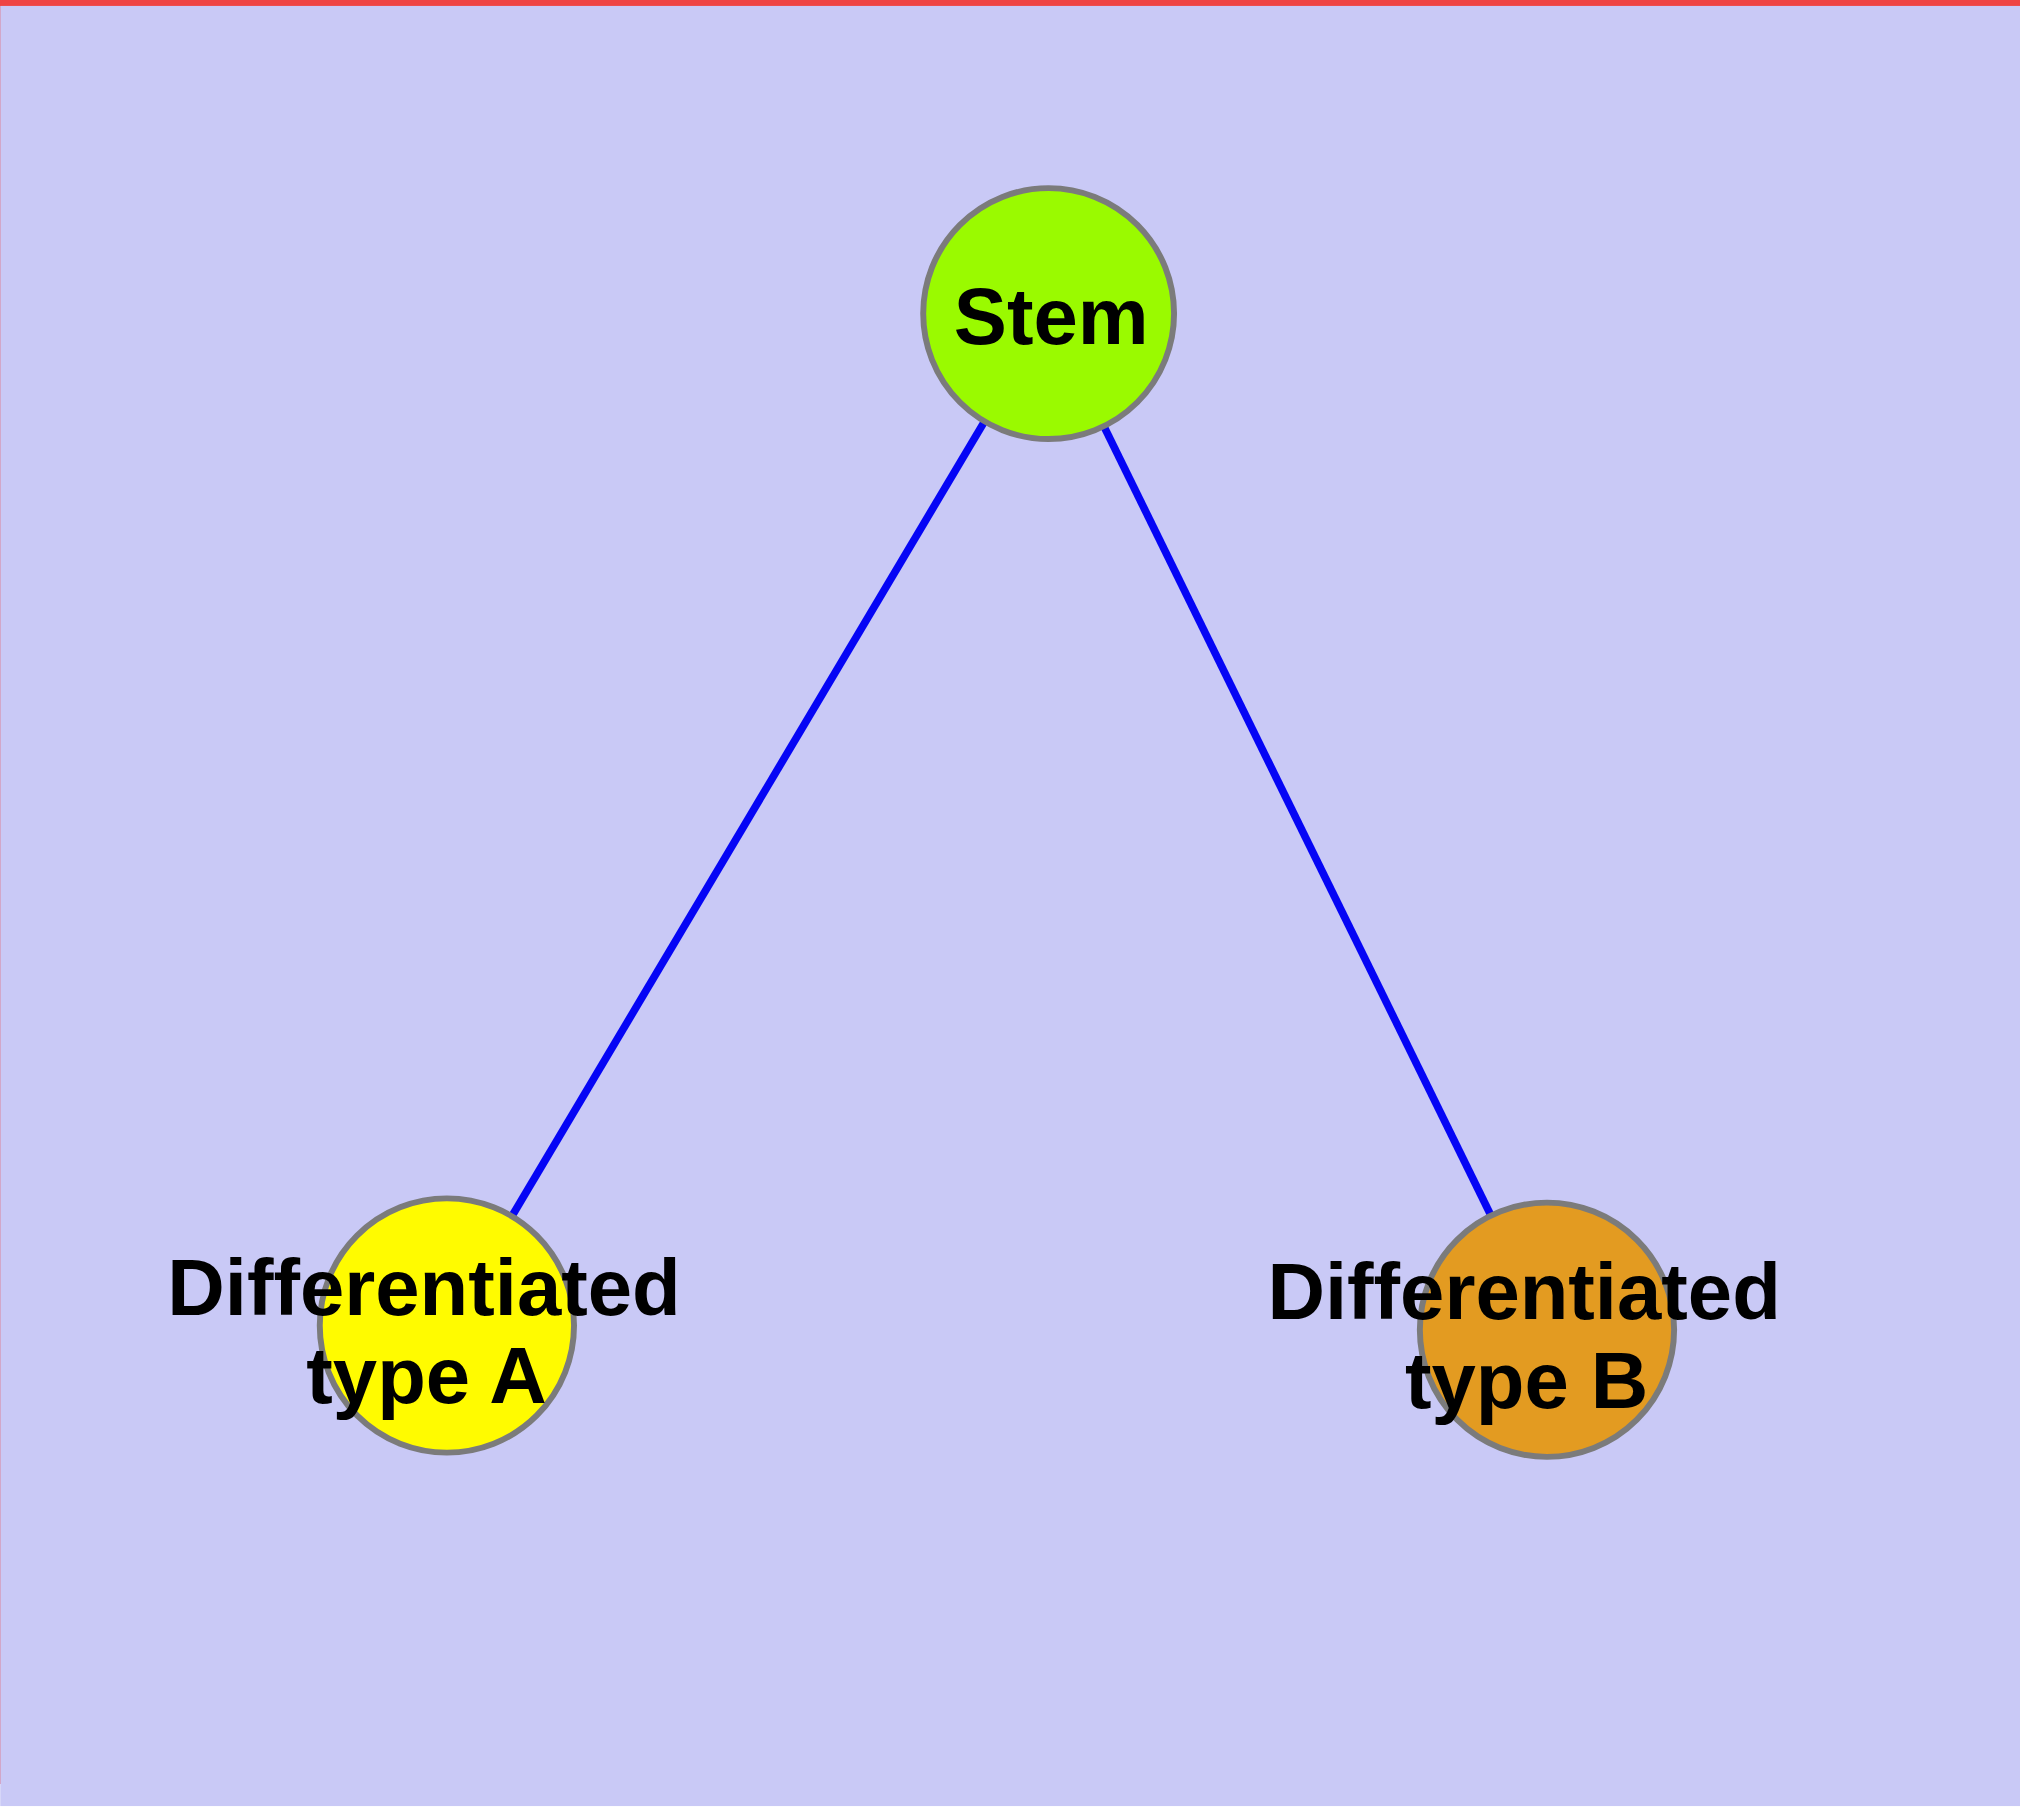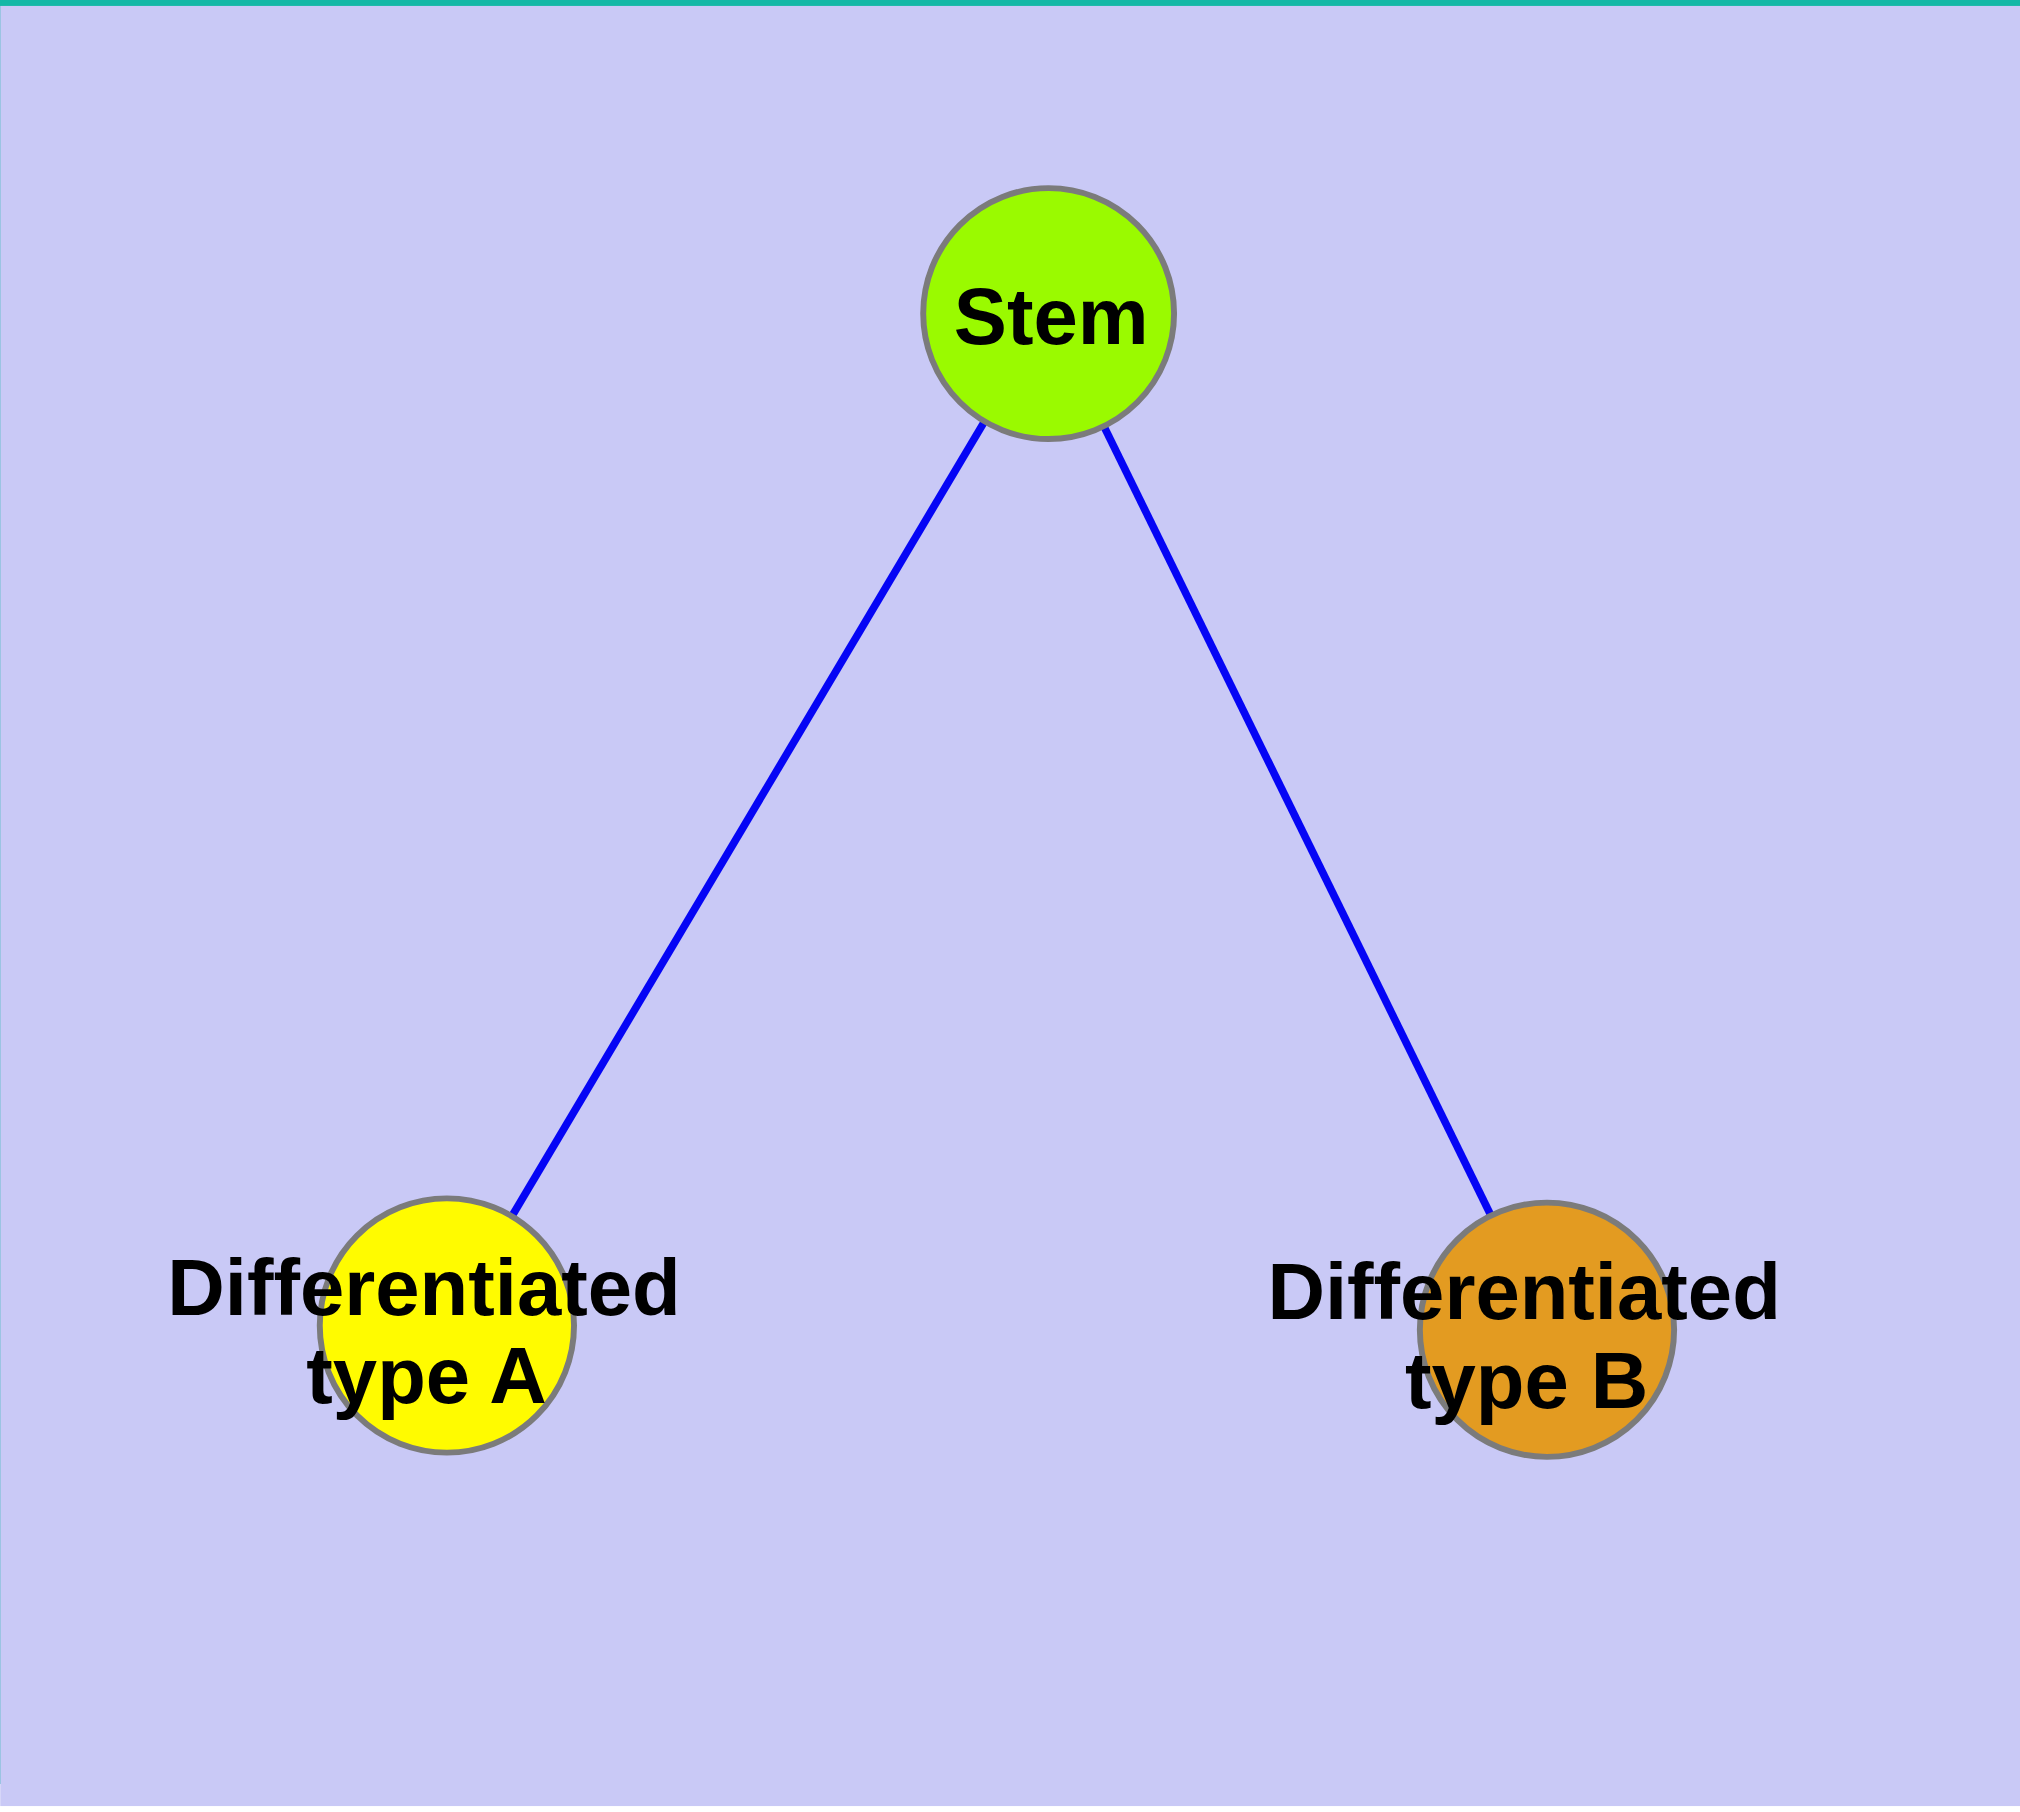--- a/index.html
+++ b/index.html
@@ -8,21 +8,21 @@
     background: #ffffff;
     width: 2021px;
     height: 1812px;
     overflow: hidden;
     font-family: "Liberation Sans", sans-serif;
   }
   .stage {
     position: relative;
     width: 2021px;
     height: 1784px;
-    background: #14b8a6;
+    background: #ef4444;
   }
   svg {
     display: block;
   }
   .edge {
     stroke-width: 9;
     fill: none;
   }
   .node-circle {
     stroke: #7b7b7b;

